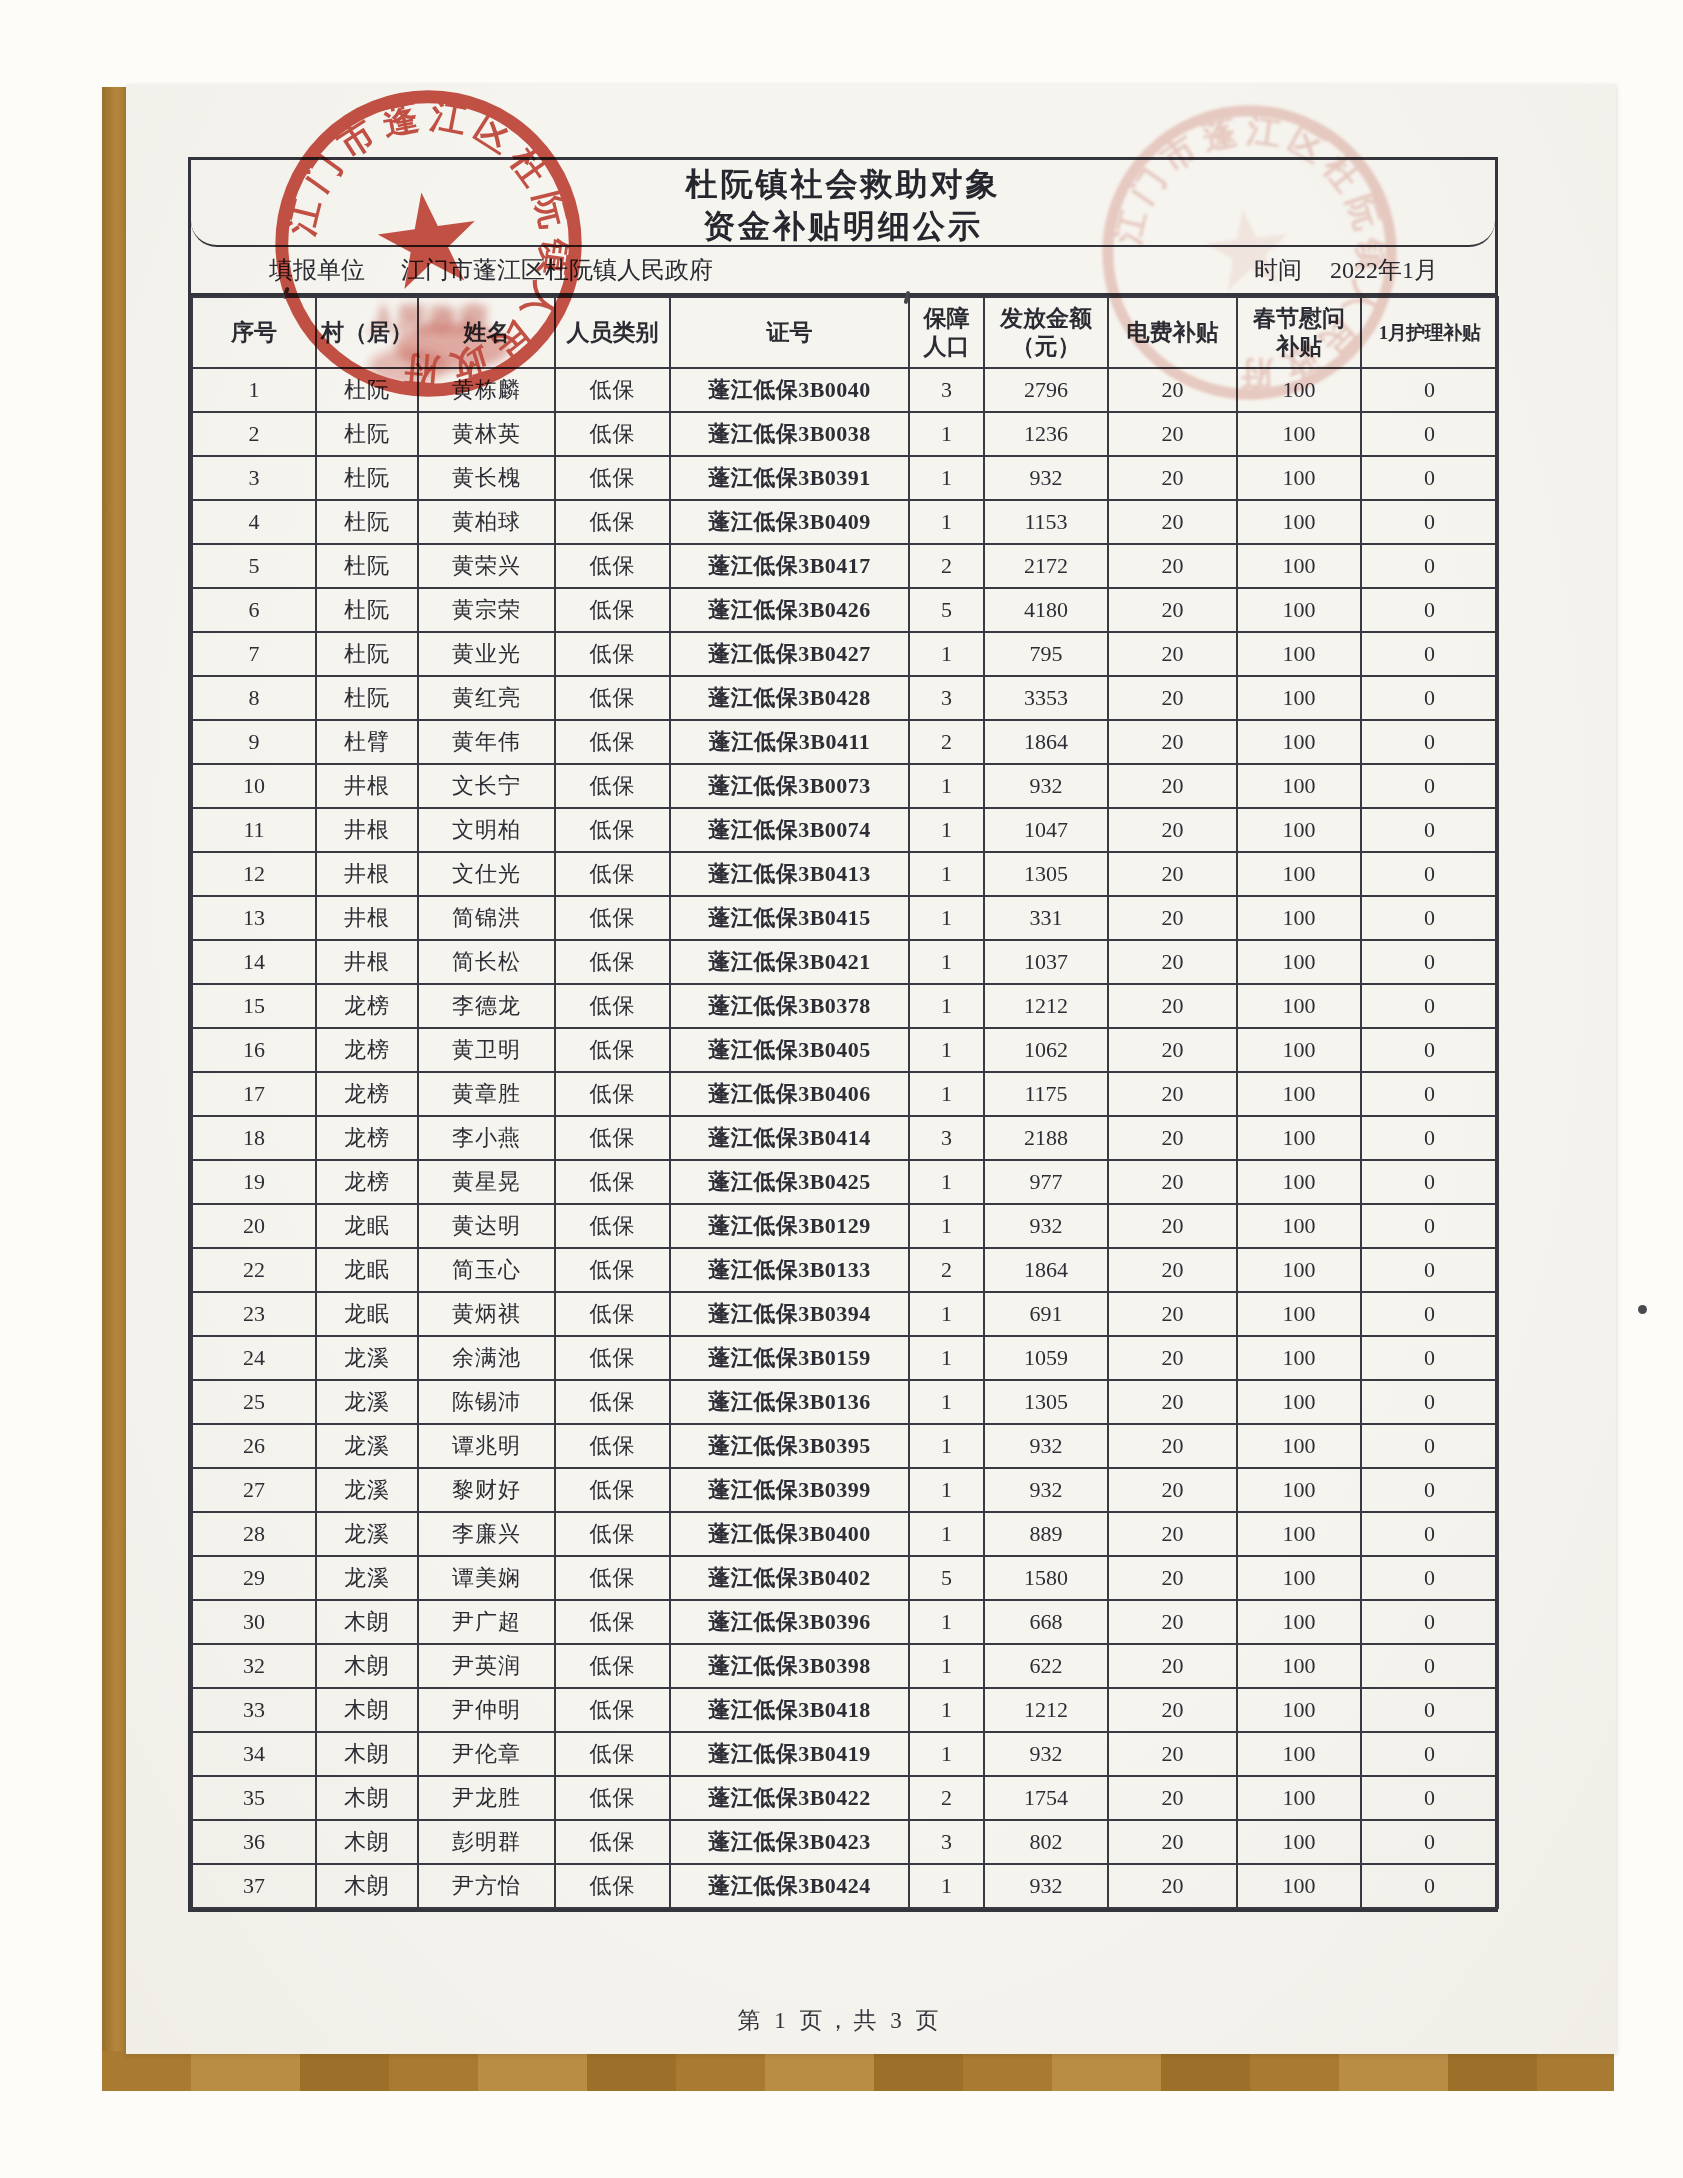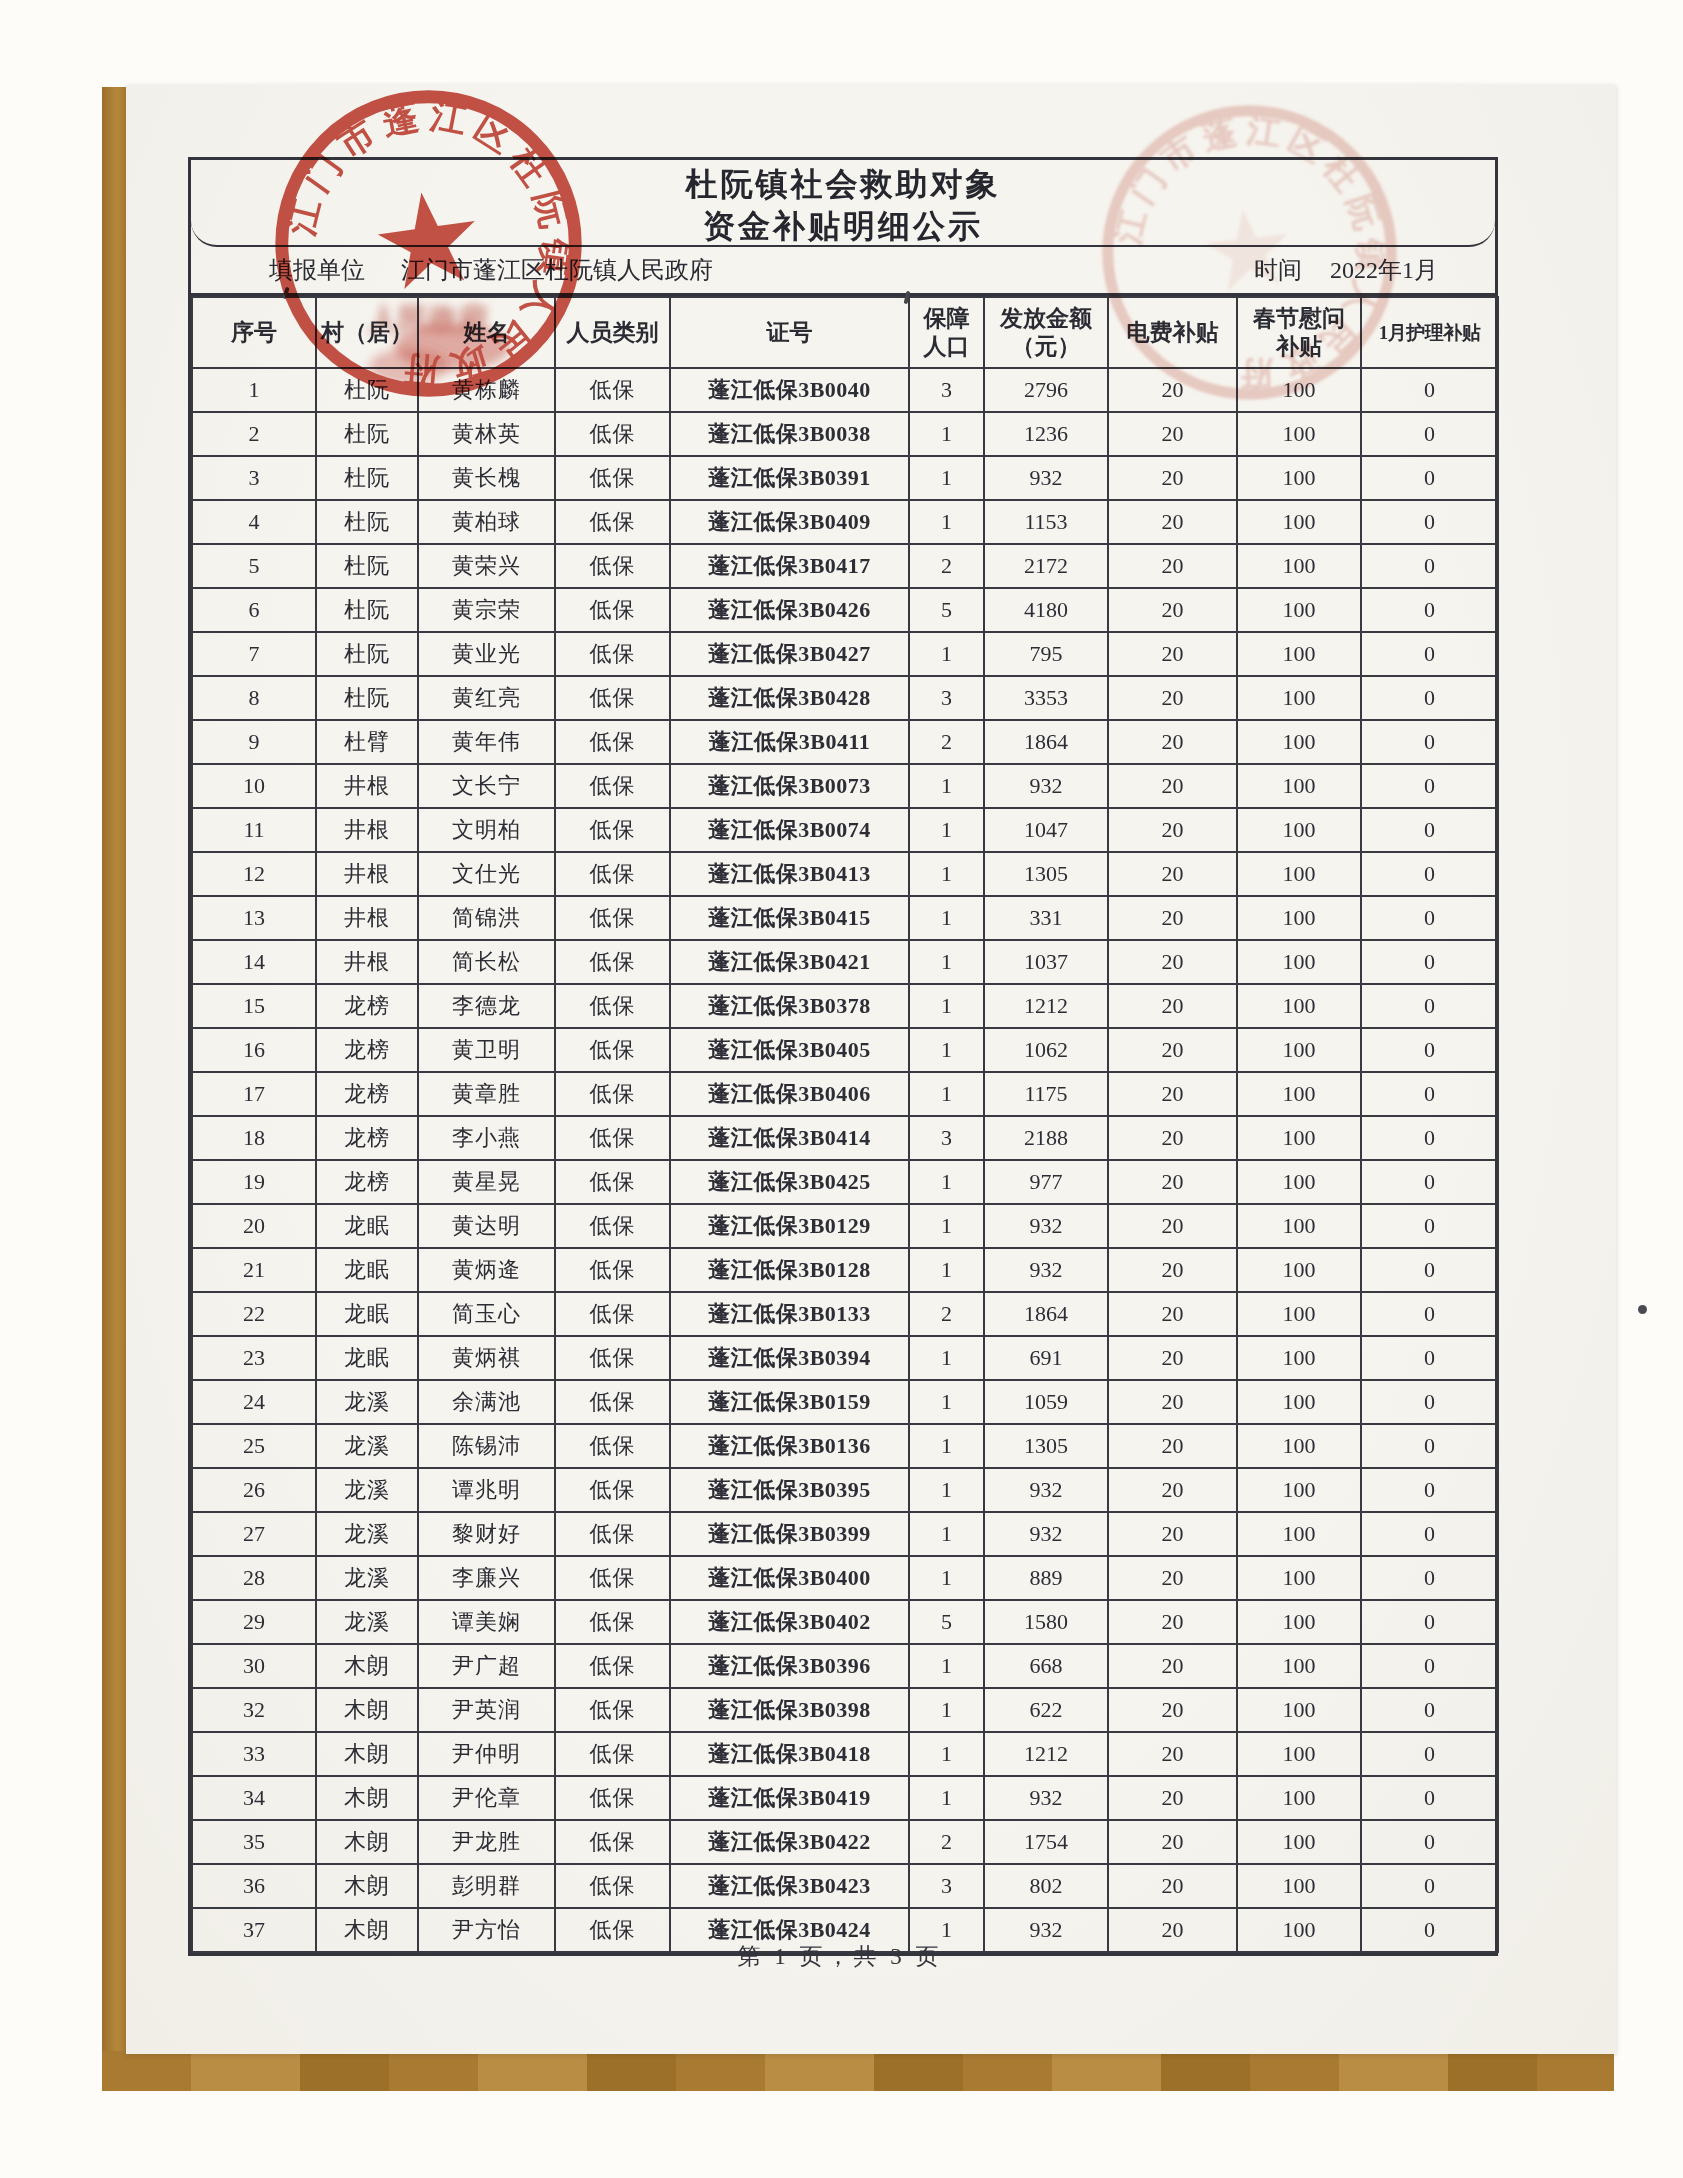--- a/index.html
+++ b/index.html
@@ -64,21 +64,21 @@
   }
   table.grid th:last-child{font-size:19px;letter-spacing:-0.5px;}
   table.grid td{
     height:42px;font-size:22px;color:#2c2d35;
   }
   td.c-village,td.c-name,td.c-type{font-size:23px;letter-spacing:1px;}
   td.c-cert{font-size:21px;font-weight:600;letter-spacing:0.5px;}
   td.c-num{font-size:22px;}
 
   .page-footer{
-    position:absolute;left:62px;top:1856px;width:1304px;
+    position:absolute;left:62px;top:1920px;width:1304px;
     text-align:center;font-size:23px;letter-spacing:4px;color:#33343c;
   }
 
   
   .stamp{position:absolute;mix-blend-mode:multiply;pointer-events:none;}
   .stamp-a{left:132px;top:-12px;width:342px;height:342px;z-index:5;}
   .stamp-b{left:958px;top:2px;width:331px;height:331px;z-index:4;opacity:.34;}
 
   
   .speck{position:absolute;background:#44454d;z-index:3;}
@@ -389,32 +389,20 @@
               <td class="c-num">20</td>
               <td class="c-num">100</td>
               <td class="c-num">0</td>
             </tr>
             <tr>
               <td class="c-num">20</td>
               <td class="c-village">龙眠</td>
               <td class="c-name">黄达明</td>
               <td class="c-type">低保</td>
               <td class="c-cert">蓬江低保3B0129</td>
-              <td class="c-num">1</td>
-              <td class="c-num">932</td>
-              <td class="c-num">20</td>
-              <td class="c-num">100</td>
-              <td class="c-num">0</td>
-            </tr>
-            <tr>
-              <td class="c-num">21</td>
-              <td class="c-village">龙眠</td>
-              <td class="c-name">黄炳逄</td>
-              <td class="c-type">低保</td>
-              <td class="c-cert">蓬江低保3B0128</td>
               <td class="c-num">1</td>
               <td class="c-num">932</td>
               <td class="c-num">20</td>
               <td class="c-num">100</td>
               <td class="c-num">0</td>
             </tr>
             <tr>
               <td class="c-num">22</td>
               <td class="c-village">龙眠</td>
               <td class="c-name">简玉心</td>

